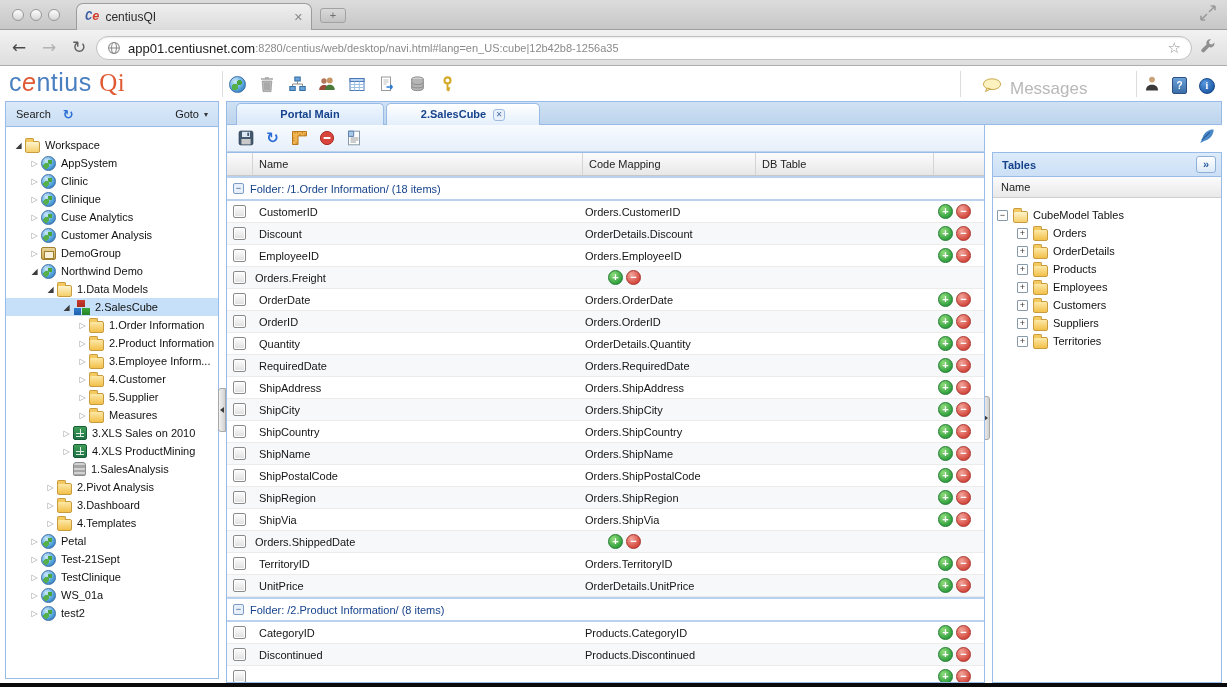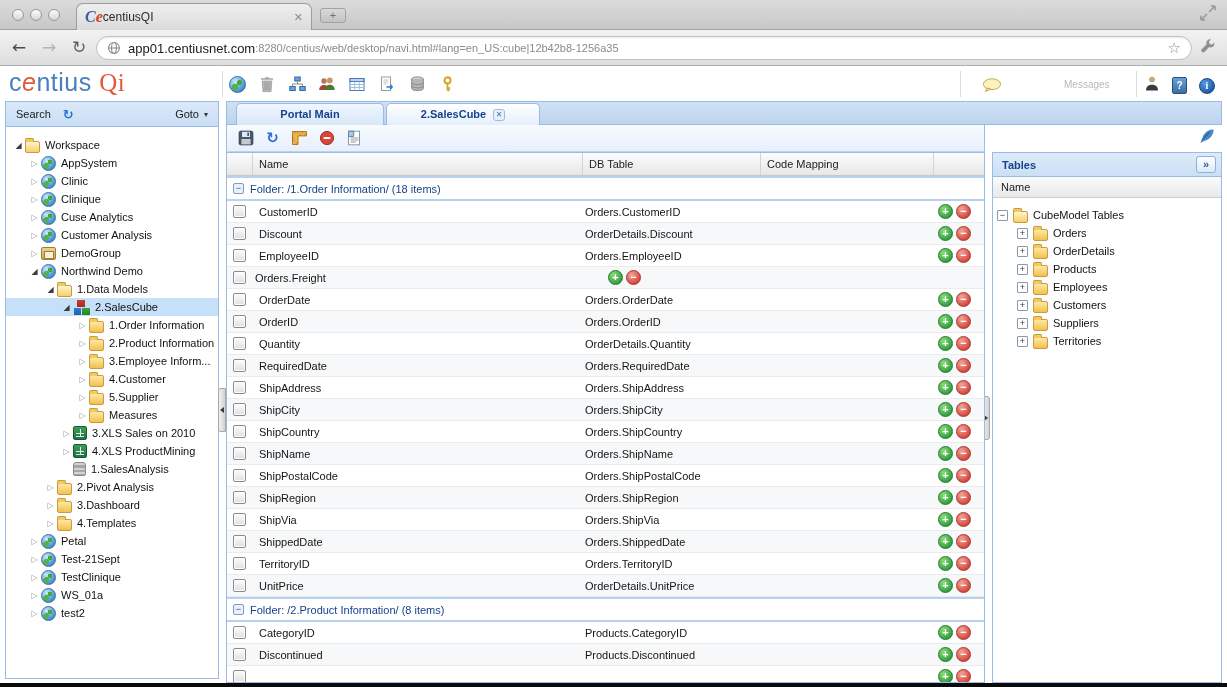--- a/index.html
+++ b/index.html
@@ -8,21 +8,21 @@
   #screen{position:absolute;inset:0;width:1227px;height:687px;overflow:hidden;background:#fff}
   .glyph{font-family:"DejaVu Sans",sans-serif}
 
   
   #tabstrip{position:absolute;left:0;top:0;width:1227px;height:30px;
     background:linear-gradient(#dcdcdc,#c7c7c7);border-bottom:1px solid #9f9f9f}
   .tlight{position:absolute;top:9px;width:12px;height:12px;border-radius:50%;
     background:linear-gradient(#fdfdfd,#d6d6d6);border:1px solid #979797}
   #btab{position:absolute;left:76px;top:3px;width:236px;height:27px;border:1px solid #9c9c9c;border-bottom:none;
     border-radius:7px 7px 0 0;background:linear-gradient(#efefef,#dbdbdb);display:flex;align-items:center;padding:0 8px}
-  #btab .fav{font-family:Liberation Serif, serif;font-weight:bold;font-style:italic;font-size:16px;}
+  #btab .fav{font-family:Liberation Mono, monospace;font-weight:bold;font-style:italic;font-size:12px;margin-right:6px}
   #btab .fav .c1{color:#3a5fa5}#btab .fav .c2{color:#d43c2a}
   #btab .ttl{font-size:12px;color:#2b2b2b;flex:1}
   #btab .tx{color:#8a8a8a;font-size:11px}
   #newtab{position:absolute;left:320px;top:8px;width:26px;height:15px;background:linear-gradient(#d9d9d9,#c3c3c3);
     border:1px solid #a2a2a2;border-radius:3px;color:#6e6e6e;font-size:11px;line-height:13px;text-align:center}
   #expand-corner{position:absolute;right:10px;top:4px}
 
   #navbar{position:absolute;left:0;top:30px;width:1227px;height:36px;
     background:linear-gradient(#f2f2f2,#dedede);border-bottom:1px solid #adadad}
   .navbtn{position:absolute;top:5px;font-size:17px;line-height:24px}
@@ -36,21 +36,21 @@
   
   #appheader{position:absolute;left:0;top:66px;width:1227px;height:51px;background:#fff}
   #logo{position:absolute;left:9px;top:2px;font-size:25px;letter-spacing:.5px}
   #logo .p1{color:#4a7fc0}
   #logo .p1 .e{color:#e05a35;font-style:italic}
   #logo .p2{color:#e05a35;font-family:"Liberation Serif",serif}
   .hsep{position:absolute;top:5px;width:1px;height:26px;background:#dcdcdc}
   #app-toolbar-icons{position:absolute;left:228px;top:9px;display:flex;gap:12px}
   #app-toolbar-icons .hicon{width:18px;height:18px;display:inline-flex;align-items:center;justify-content:center}
   #msg-bubble{position:absolute;left:982px;top:12px}
-  #msg-text{position:absolute;left:1064px;top:13px;font-size:10px;color:#b8b8b8}
+  #msg-text{position:absolute;left:1010px;top:13px;font-size:17px;color:#b8b8b8}
   #right-icons{position:absolute;left:1144px;top:9px;display:flex;gap:12px;align-items:center}
   .book{width:15px;height:17px;background:linear-gradient(#6aa0d8,#3a6ea8);border:1px solid #2a4f80;border-radius:2px;
     color:#fff;font-size:10px;font-weight:bold;text-align:center;line-height:15px}
   .info{width:16px;height:16px;border-radius:50%;background:radial-gradient(circle at 35% 30%,#5a9ae0,#1d5aa8 75%);
     border:1px solid #164a8a;color:#fff;font-size:10px;font-weight:bold;font-family:"Liberation Serif",serif;
     text-align:center;line-height:14px}
 
   
   #sidebar{position:absolute;left:5px;top:101px;width:214px;height:578px;border:1px solid #99bbe8;background:#fff}
   #sb-head{height:25px;background:linear-gradient(#dbe9f9,#c9def4);border-bottom:1px solid #99bbe8;
@@ -486,22 +486,22 @@
           <path d="M13.5 1.5c-4.2 1-7.3 4-8.4 8.2L3 14l4.3-2.1c4.2-1.1 7.2-4.2 8.2-8.4l.1-2z" fill="#4a89c8"></path>
           <path d="M4.5 11.5L12 4" stroke="#2a5d96" stroke-width="1" fill="none"></path>
         </svg>
     </span>
   </div>
 
   <div id="grid">
     <div class="g-head">
       <div class="hc w-cb"></div>
       <div class="hc w-name">Name</div>
+      <div class="hc w-code">Code Mapping</div>
       <div class="hc w-db">DB Table</div>
-      <div class="hc w-code">Code Mapping</div>
       <div class="hc w-act"></div>
     </div>
     <div id="grid-body">
         <div class="g-group">
           <span class="gmin">−</span>
           <span class="glab">Folder: /1.Order Information/ (18 items)</span>
         </div>
         <div class="g-row">
           <div class="gc w-cb">
             <div class="cb"></div>
@@ -678,21 +678,20 @@
           <div class="gc w-code"></div>
           <div class="gc w-act">
             <div class="btn-plus">+</div>
             <div class="btn-minus">−</div>
           </div>
         </div>
         <div class="g-row alt">
           <div class="gc w-cb">
             <div class="cb"></div>
           </div>
-          <div class="gc w-name">ShippedDate</div>
           <div class="gc w-db">Orders.ShippedDate</div>
           <div class="gc w-code"></div>
           <div class="gc w-act">
             <div class="btn-plus">+</div>
             <div class="btn-minus">−</div>
           </div>
         </div>
         <div class="g-row">
           <div class="gc w-cb">
             <div class="cb"></div>

